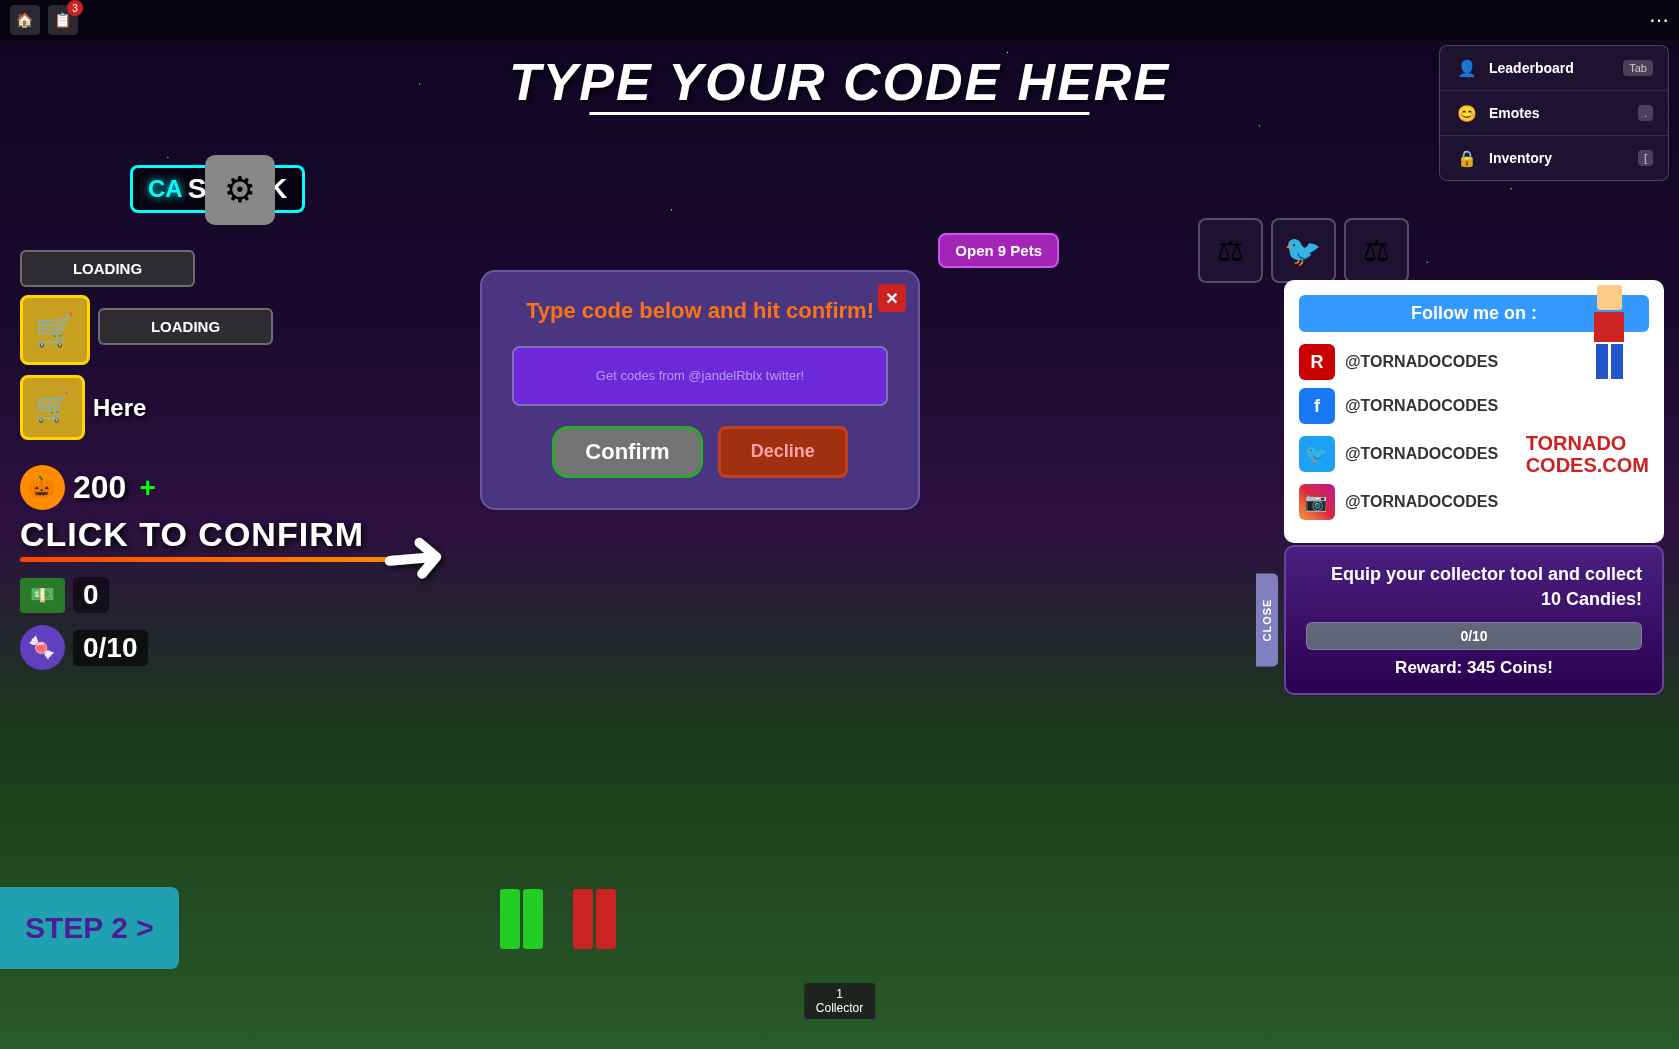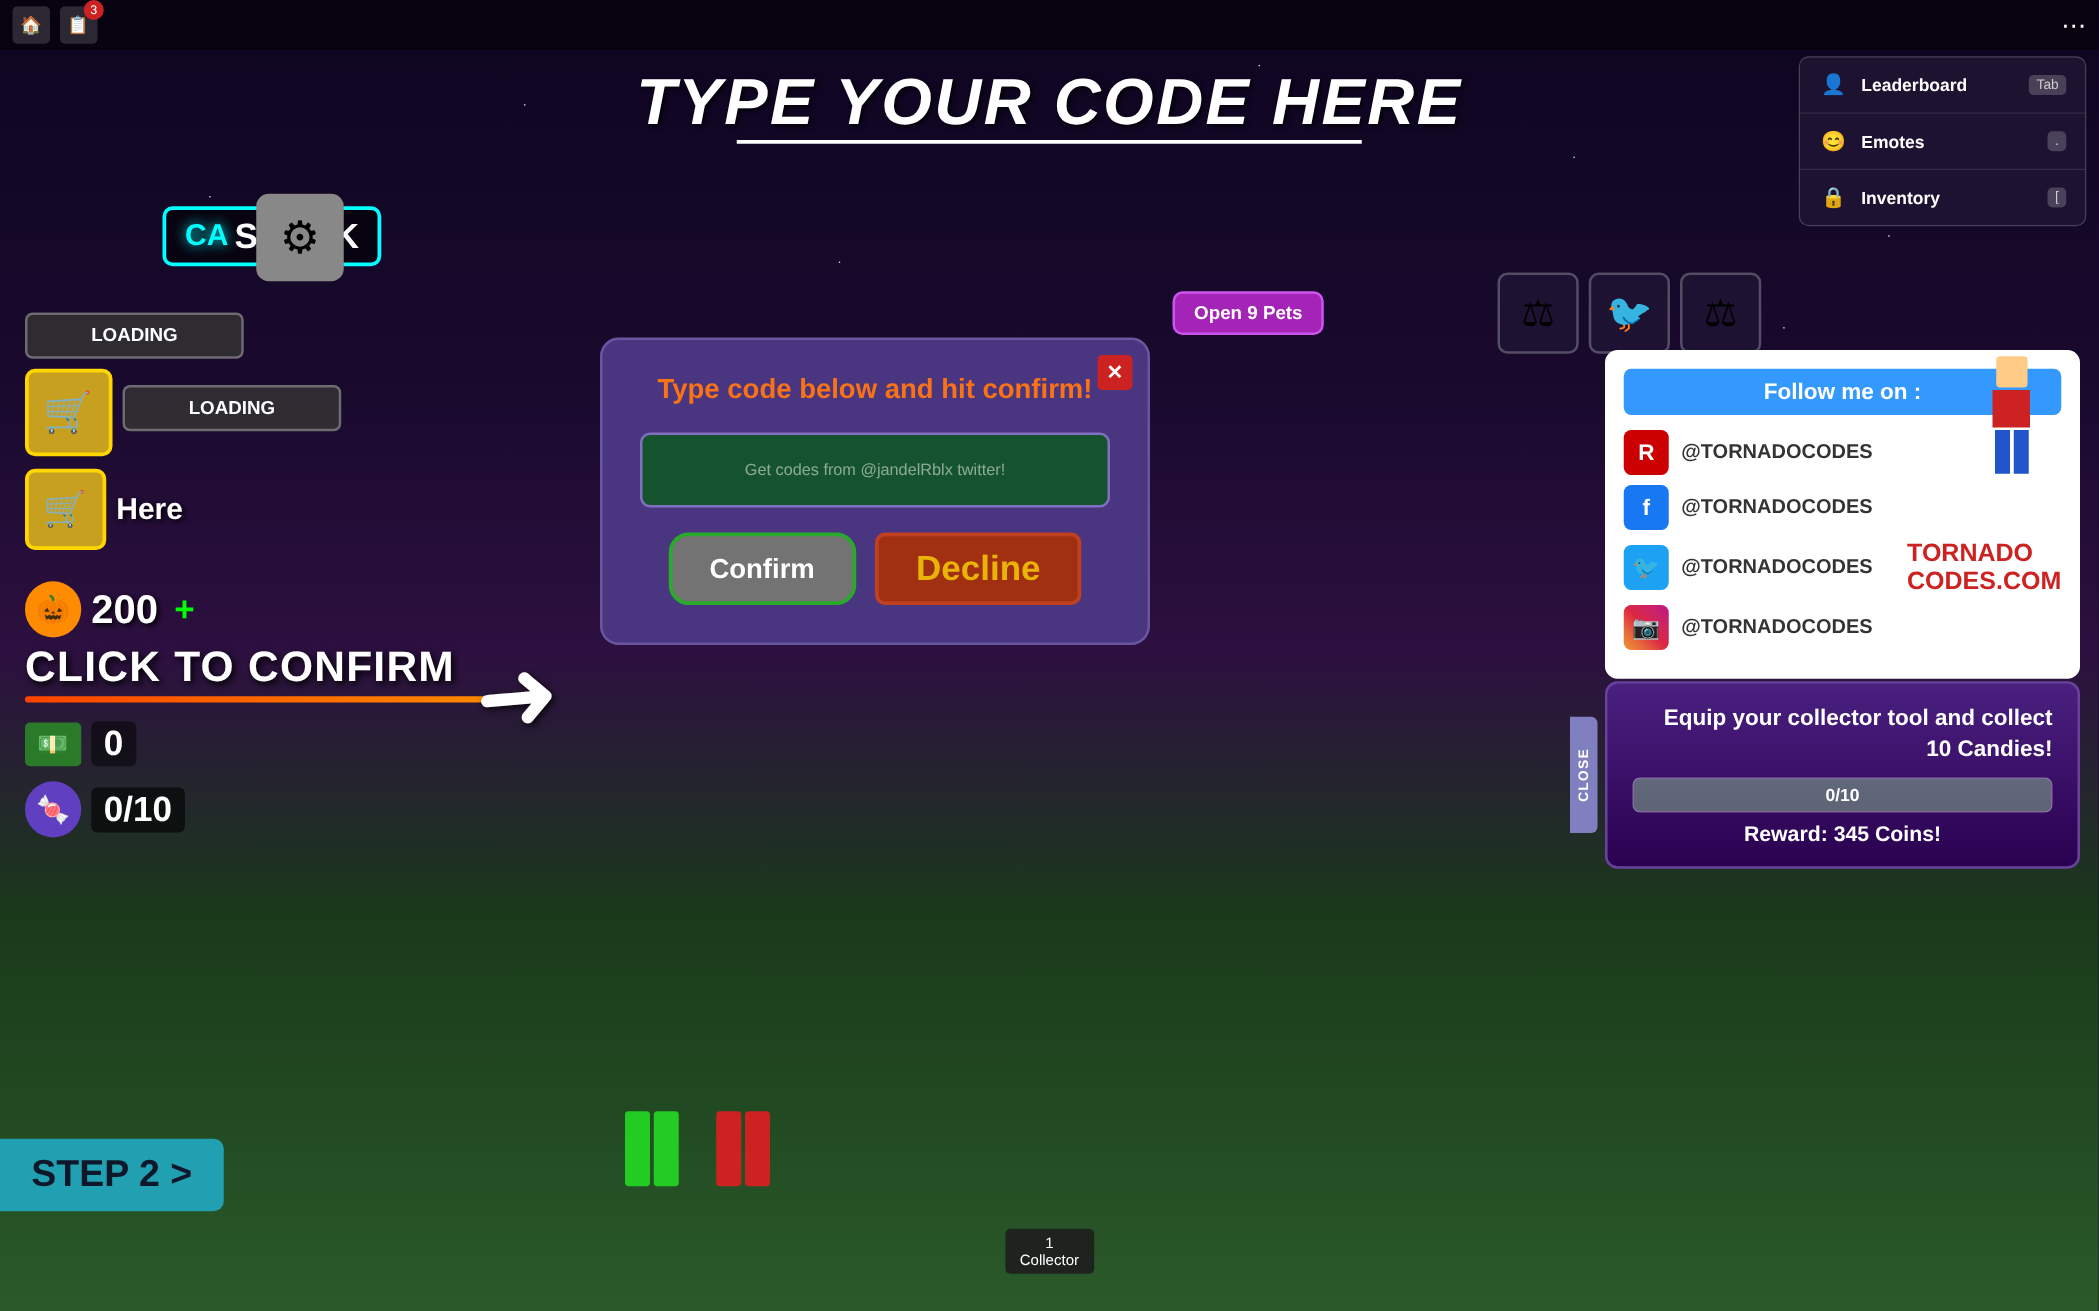--- a/index.html
+++ b/index.html
@@ -319,21 +319,21 @@
     .modal-title {
       font-size: 22px;
       color: #f97316;
       text-align: center;
       font-weight: bold;
       margin-bottom: 20px;
       line-height: 1.3;
     }
 
     .code-input-box {
-      background: #14532d;
+      background: #6d28d9;
       border: 2px solid #8070c0;
       border-radius: 8px;
       padding: 15px;
       margin-bottom: 20px;
       min-height: 60px;
       display: flex;
       align-items: center;
       justify-content: center;
     }
 
@@ -356,22 +356,22 @@
       font-weight: bold;
       padding: 10px 30px;
       border-radius: 16px;
       border: 3px solid #2aaa2a;
       cursor: pointer;
       min-width: 120px;
     }
 
     .decline-btn {
       background: #a03010;
-      color: #eab308;
-      font-size: 28px;
+      color: #fca5a5;
+      font-size: 18px;
       font-weight: bold;
       padding: 10px 30px;
       border-radius: 8px;
       border: 3px solid #c04020;
       cursor: pointer;
       min-width: 120px;
     }
 
     
     .follow-panel {
@@ -501,24 +501,24 @@
       font-weight: bold;
       text-align: center;
     }
 
     
     .step2-btn {
       position: absolute;
       bottom: 80px;
       left: 0;
       background: #20a0b0;
-      color: #0f172a;
+      color: #4c1d95;
       font-size: 30px;
       font-weight: bold;
-      padding: 12px 25px;
+      padding: 24px 25px;
       border-radius: 0 8px 8px 0;
       cursor: pointer;
       z-index: 15;
     }
 
     
     .collector-label {
       position: absolute;
       bottom: 30px;
       left: 50%;

